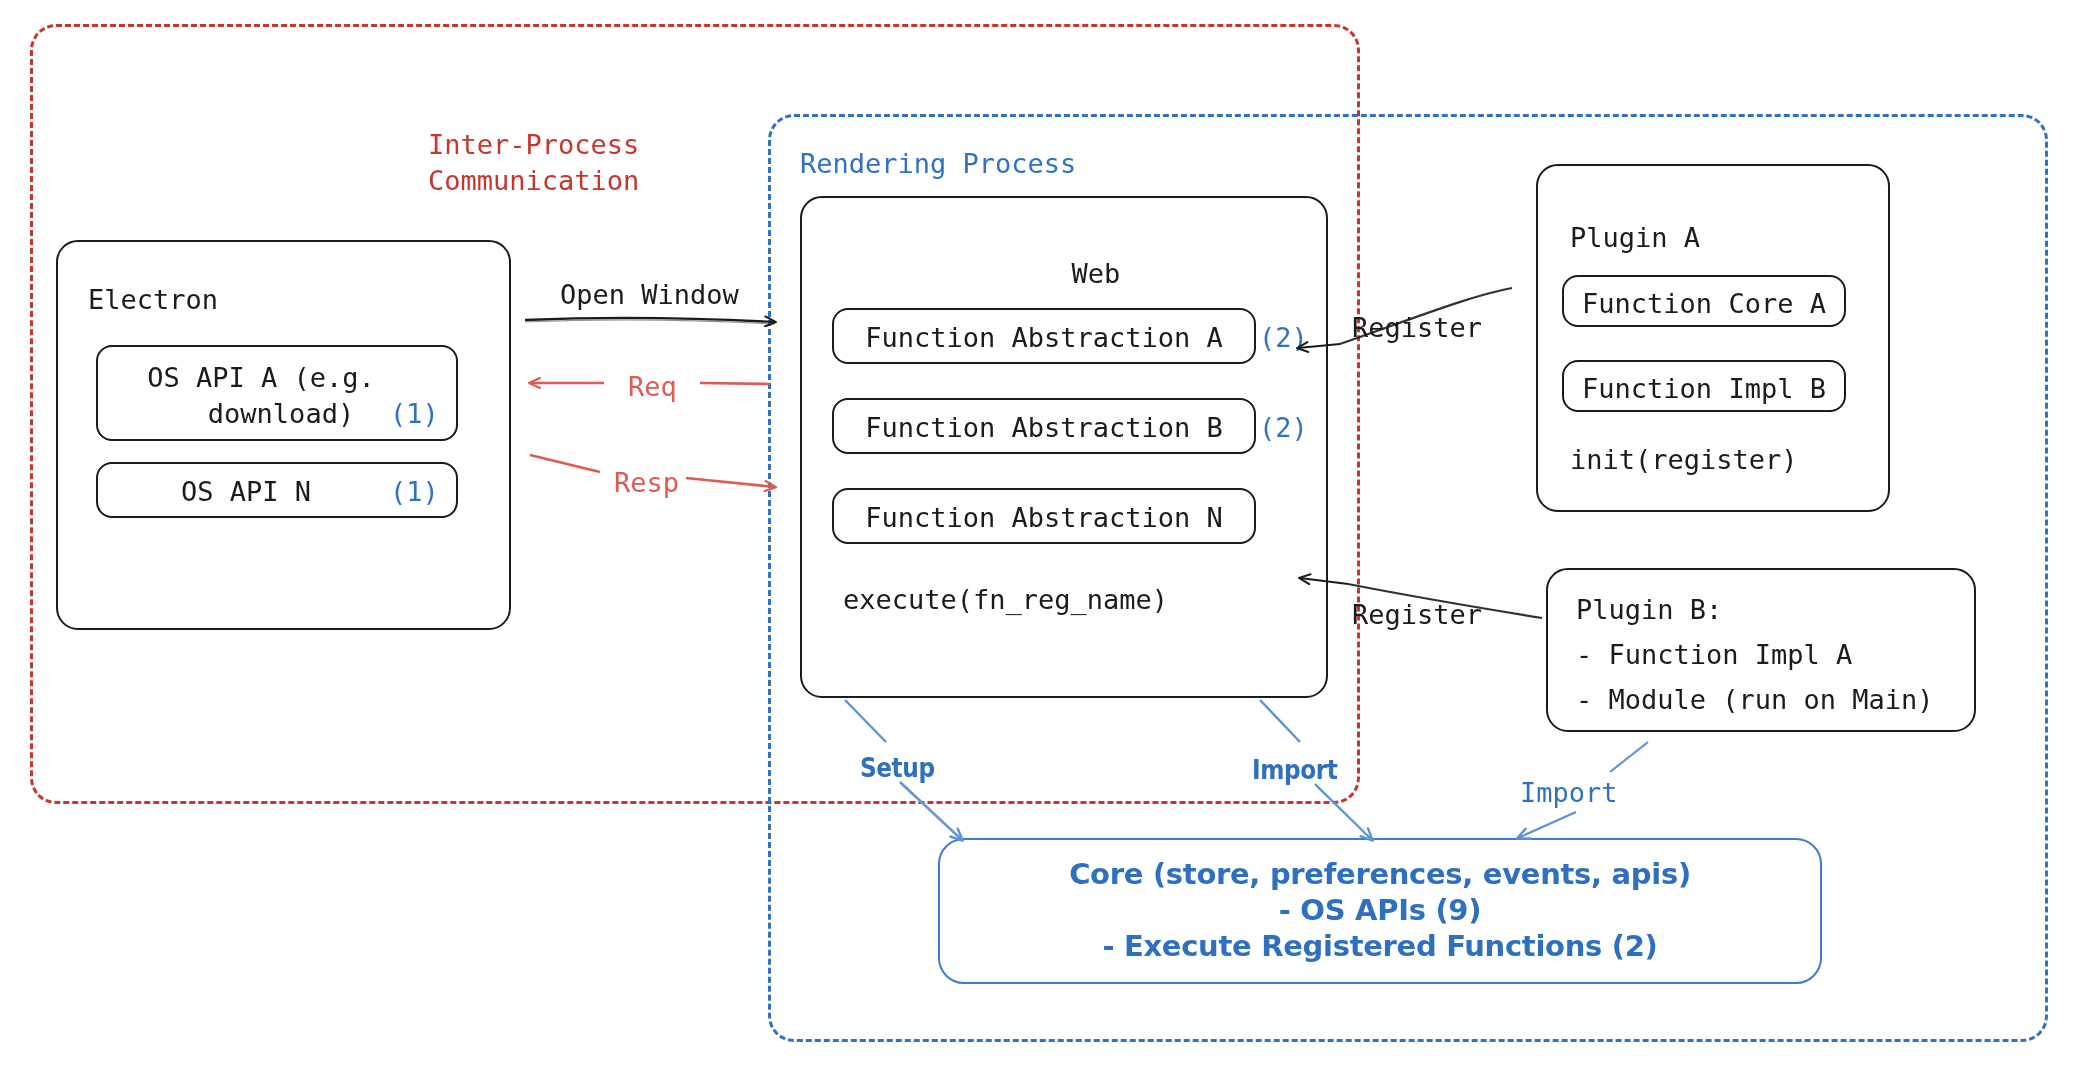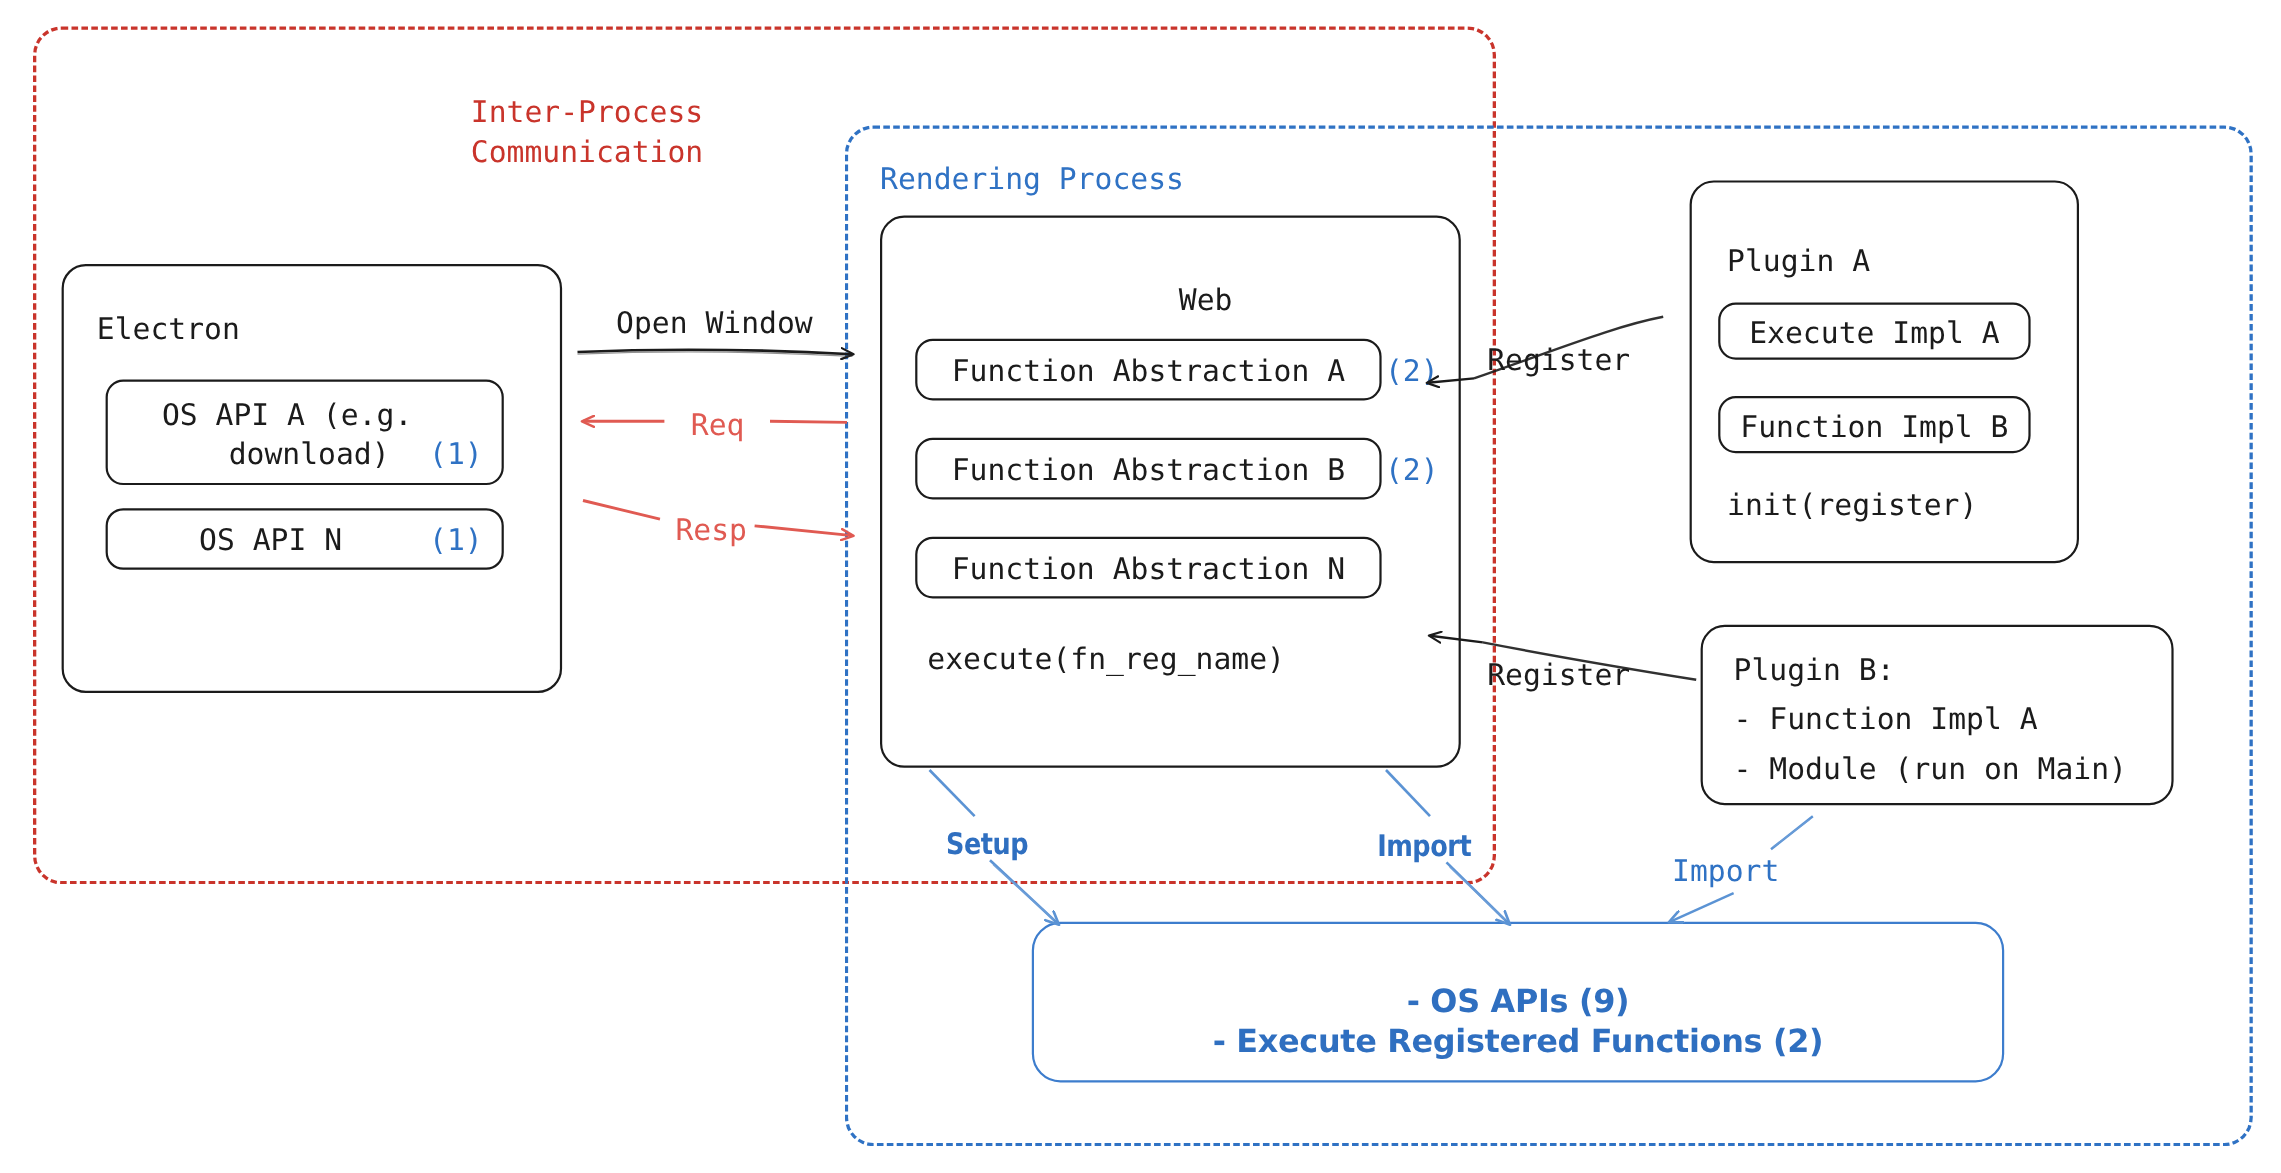--- a/index.html
+++ b/index.html
@@ -61,21 +61,21 @@
   .txt {
     position: absolute;
     color: #1b1b1b;
     font-family: "DejaVu Sans Mono", "Liberation Mono", monospace;
     white-space: pre;
     line-height: 1.35;
   }
   .t-title      { font-size: 27px; }
   .t-box        { font-size: 27px; }
   .t-label      { font-size: 27px; }
-  .t-red        { color: #c9342b; font-size: 27px; line-height: 1.42; }
+  .t-red        { color: #c9342b; font-size: 27px; line-height: 1.42; margin-top: 42px; }
   .t-blue       { color: #2f72c4; font-size: 27px; }
   .t-blue-num   { color: #2f72c4; font-size: 27px; }
   .t-hand {
     color: #2f6fc0;
     font-family: "DejaVu Sans", "Liberation Sans", sans-serif;
     font-weight: bold;
     font-size: 27px;
     letter-spacing: -0.5px;
     transform: scaleX(0.86);
     transform-origin: left center;
@@ -133,35 +133,36 @@
   <div class="node box-inner" style="left:832px; top:488px; width:424px; height:56px;"></div>
   <div class="txt t-box center" style="left:832px; top:500px; width:424px;">Function Abstraction N</div>
 
   <div class="txt t-box" style="left:843px; top:582px;">execute(fn_reg_name)</div>
 
   <div class="node box" style="left:1536px; top:164px; width:354px; height:348px;"></div>
 
   <div class="txt t-title" style="left:1570px; top:220px;">Plugin A</div>
 
   <div class="node box-inner" style="left:1562px; top:275px; width:284px; height:52px;"></div>
-  <div class="txt t-box center" style="left:1562px; top:286px; width:284px;">Execute Impl A</div>
+  <div class="txt t-box center" style="left:1562px; top:286px; width:284px;">Function Core A</div>
 
   <div class="node box-inner" style="left:1562px; top:360px; width:284px; height:52px;"></div>
   <div class="txt t-box center" style="left:1562px; top:371px; width:284px;">Function Impl B</div>
 
   <div class="txt t-box" style="left:1570px; top:442px;">init(register)</div>
 
   <div class="node box" style="left:1546px; top:568px; width:430px; height:164px;"></div>
 
   <div class="txt t-title" style="left:1576px; top:592px;">Plugin B:</div>
   <div class="txt t-box" style="left:1576px; top:637px;">- Function Impl A</div>
   <div class="txt t-box" style="left:1576px; top:682px;">- Module (run on Main)</div>
 
   <div class="node box-core" style="left:938px; top:838px; width:884px; height:146px;"></div>
 
+  <div class="txt t-hand-core" style="left:938px; top:856px; width:884px;">Core (store, preferences, events, apis)</div>
   <div class="txt t-hand-core" style="left:938px; top:892px; width:884px;">- OS APIs (9)</div>
   <div class="txt t-hand-core" style="left:938px; top:928px; width:884px;">- Execute Registered Functions (2)</div>
 
   <div class="txt t-label" style="left:560px; top:277px;">Open Window</div>
 
   <div class="txt t-label" style="left:628px; top:369px; color:#e05a52;">Req</div>
 
   <div class="txt t-label" style="left:614px; top:465px; color:#e05a52;">Resp</div>
 
   <div class="txt t-label" style="left:1352px; top:310px;">Register</div>

